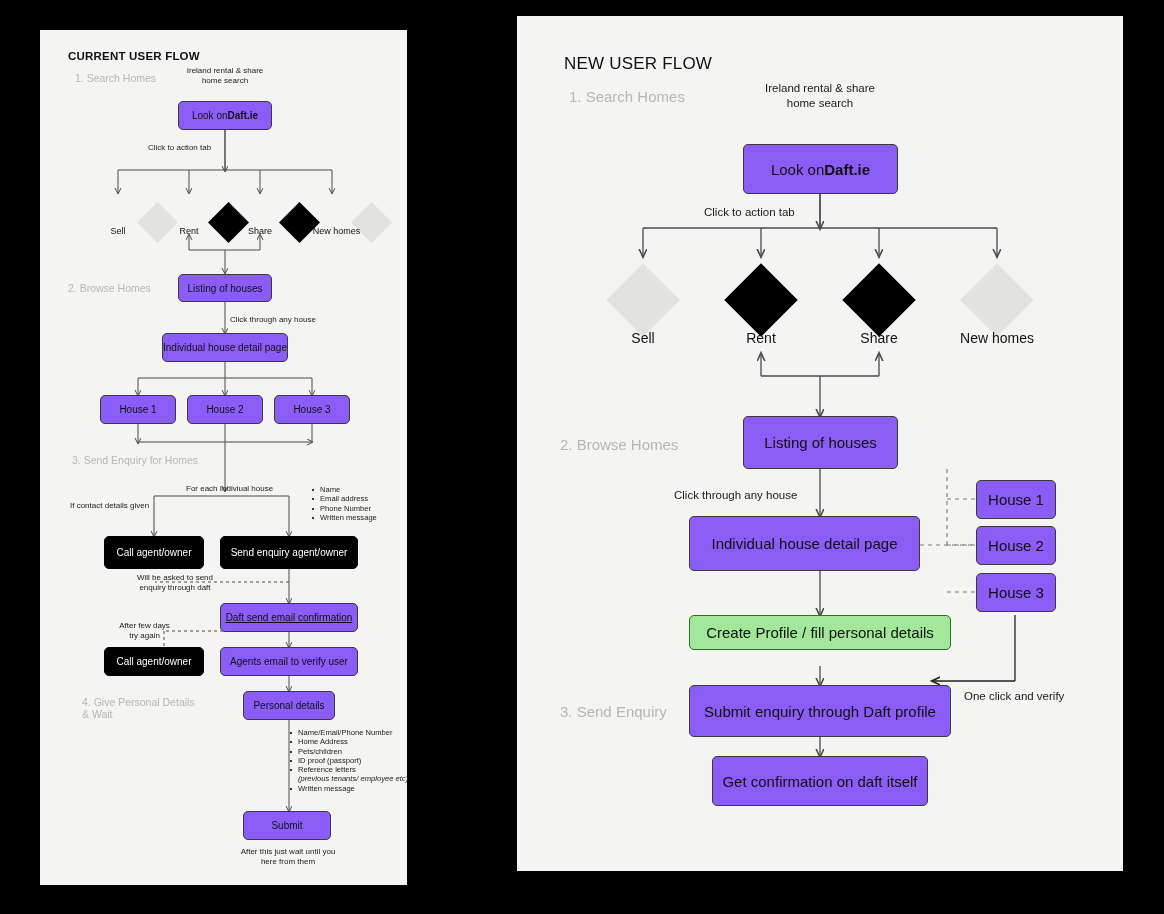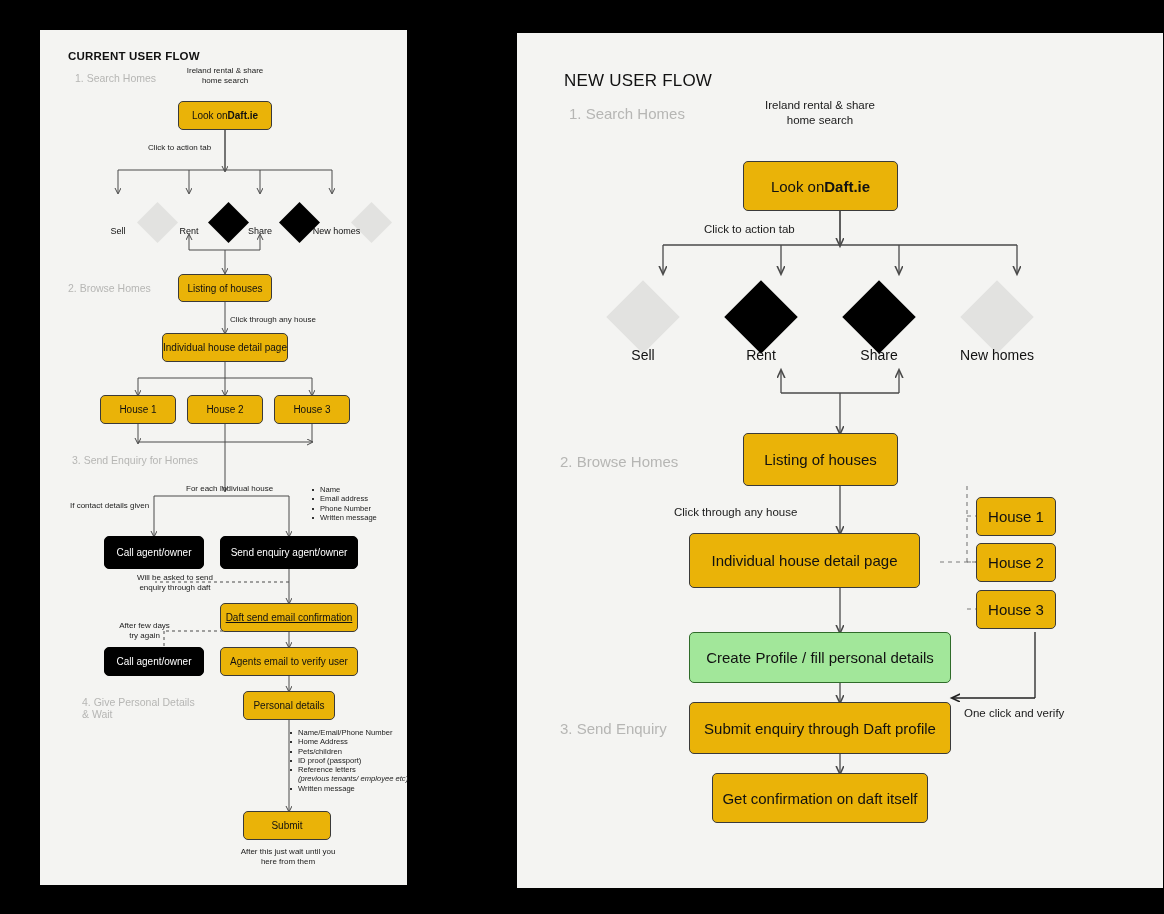--- a/index.html
+++ b/index.html
@@ -1,26 +1,26 @@
 <!DOCTYPE html>
 <html><head>
 <meta charset="utf-8">
 <style>
   html,body{margin:0;padding:0;background:#000;}
   body{width:1164px;height:914px;position:relative;font-family:"Liberation Sans",sans-serif;overflow:hidden;}
 
   .panel{position:absolute;background:#f4f4f2;}
   #panel-current{left:40px;top:30px;width:367px;height:855px;}
-  #panel-new{left:517px;top:33px;width:606px;height:855px;padding-left:40px;}
+  #panel-new{left:517px;top:16px;width:606px;height:855px;}
 
   .svg-layer{position:absolute;left:0;top:0;width:100%;height:100%;pointer-events:none;}
 
   
   .node{position:absolute;box-sizing:border-box;display:flex;align-items:center;justify-content:center;
-        text-align:center;background:#eab308;border:1px solid #3a3a3a;border-radius:5px;color:#111;}
+        text-align:center;background:#8b5cf6;border:1px solid #3a3a3a;border-radius:5px;color:#111;}
   .node.dark{background:#000;border-color:#000;color:#fff;}
   .node.green{background:#a2e79a;border-color:#2f6b2a;}
 
   
   .diamond{position:absolute;transform:rotate(45deg);background:#000;}
   .diamond.light{background:#e2e2e0;}
   .dlabel{position:absolute;text-align:center;color:#111;}
 
   
   .ttl{position:absolute;color:#111;letter-spacing:.2px;}
@@ -262,20 +262,20 @@
   <div class="node" style="left:226px;top:400px;width:155px;height:53px;border-width:1.4px;">Listing of houses</div>
 
   <div class="capl" style="left:157px;top:472px;">Click through any house</div>
 
   <div class="node" style="left:172px;top:500px;width:231px;height:55px;border-width:1.4px;">Individual house detail page</div>
 
   <div class="node" style="left:459px;top:464px;width:80px;height:39px;border-width:1.4px;">House 1</div>
   <div class="node" style="left:459px;top:510px;width:80px;height:39px;border-width:1.4px;">House 2</div>
   <div class="node" style="left:459px;top:557px;width:80px;height:39px;border-width:1.4px;">House 3</div>
 
-  <div class="node green" style="left:172px;top:599px;width:262px;height:51px;border-width:1.4px;">Create Profile / fill personal details</div>
+  <div class="node green" style="left:172px;top:599px;width:262px;height:35px;border-width:1.4px;">Create Profile / fill personal details</div>
 
   <div class="node" style="left:172px;top:669px;width:262px;height:52px;border-width:1.4px;">Submit enquiry through Daft profile</div>
 
   <div class="capl" style="left:447px;top:673px;">One click and verify</div>
 
   <div class="node" style="left:195px;top:740px;width:216px;height:50px;border-width:1.4px;">Get confirmation on daft itself</div>
 </div>
 
 </body></html>

